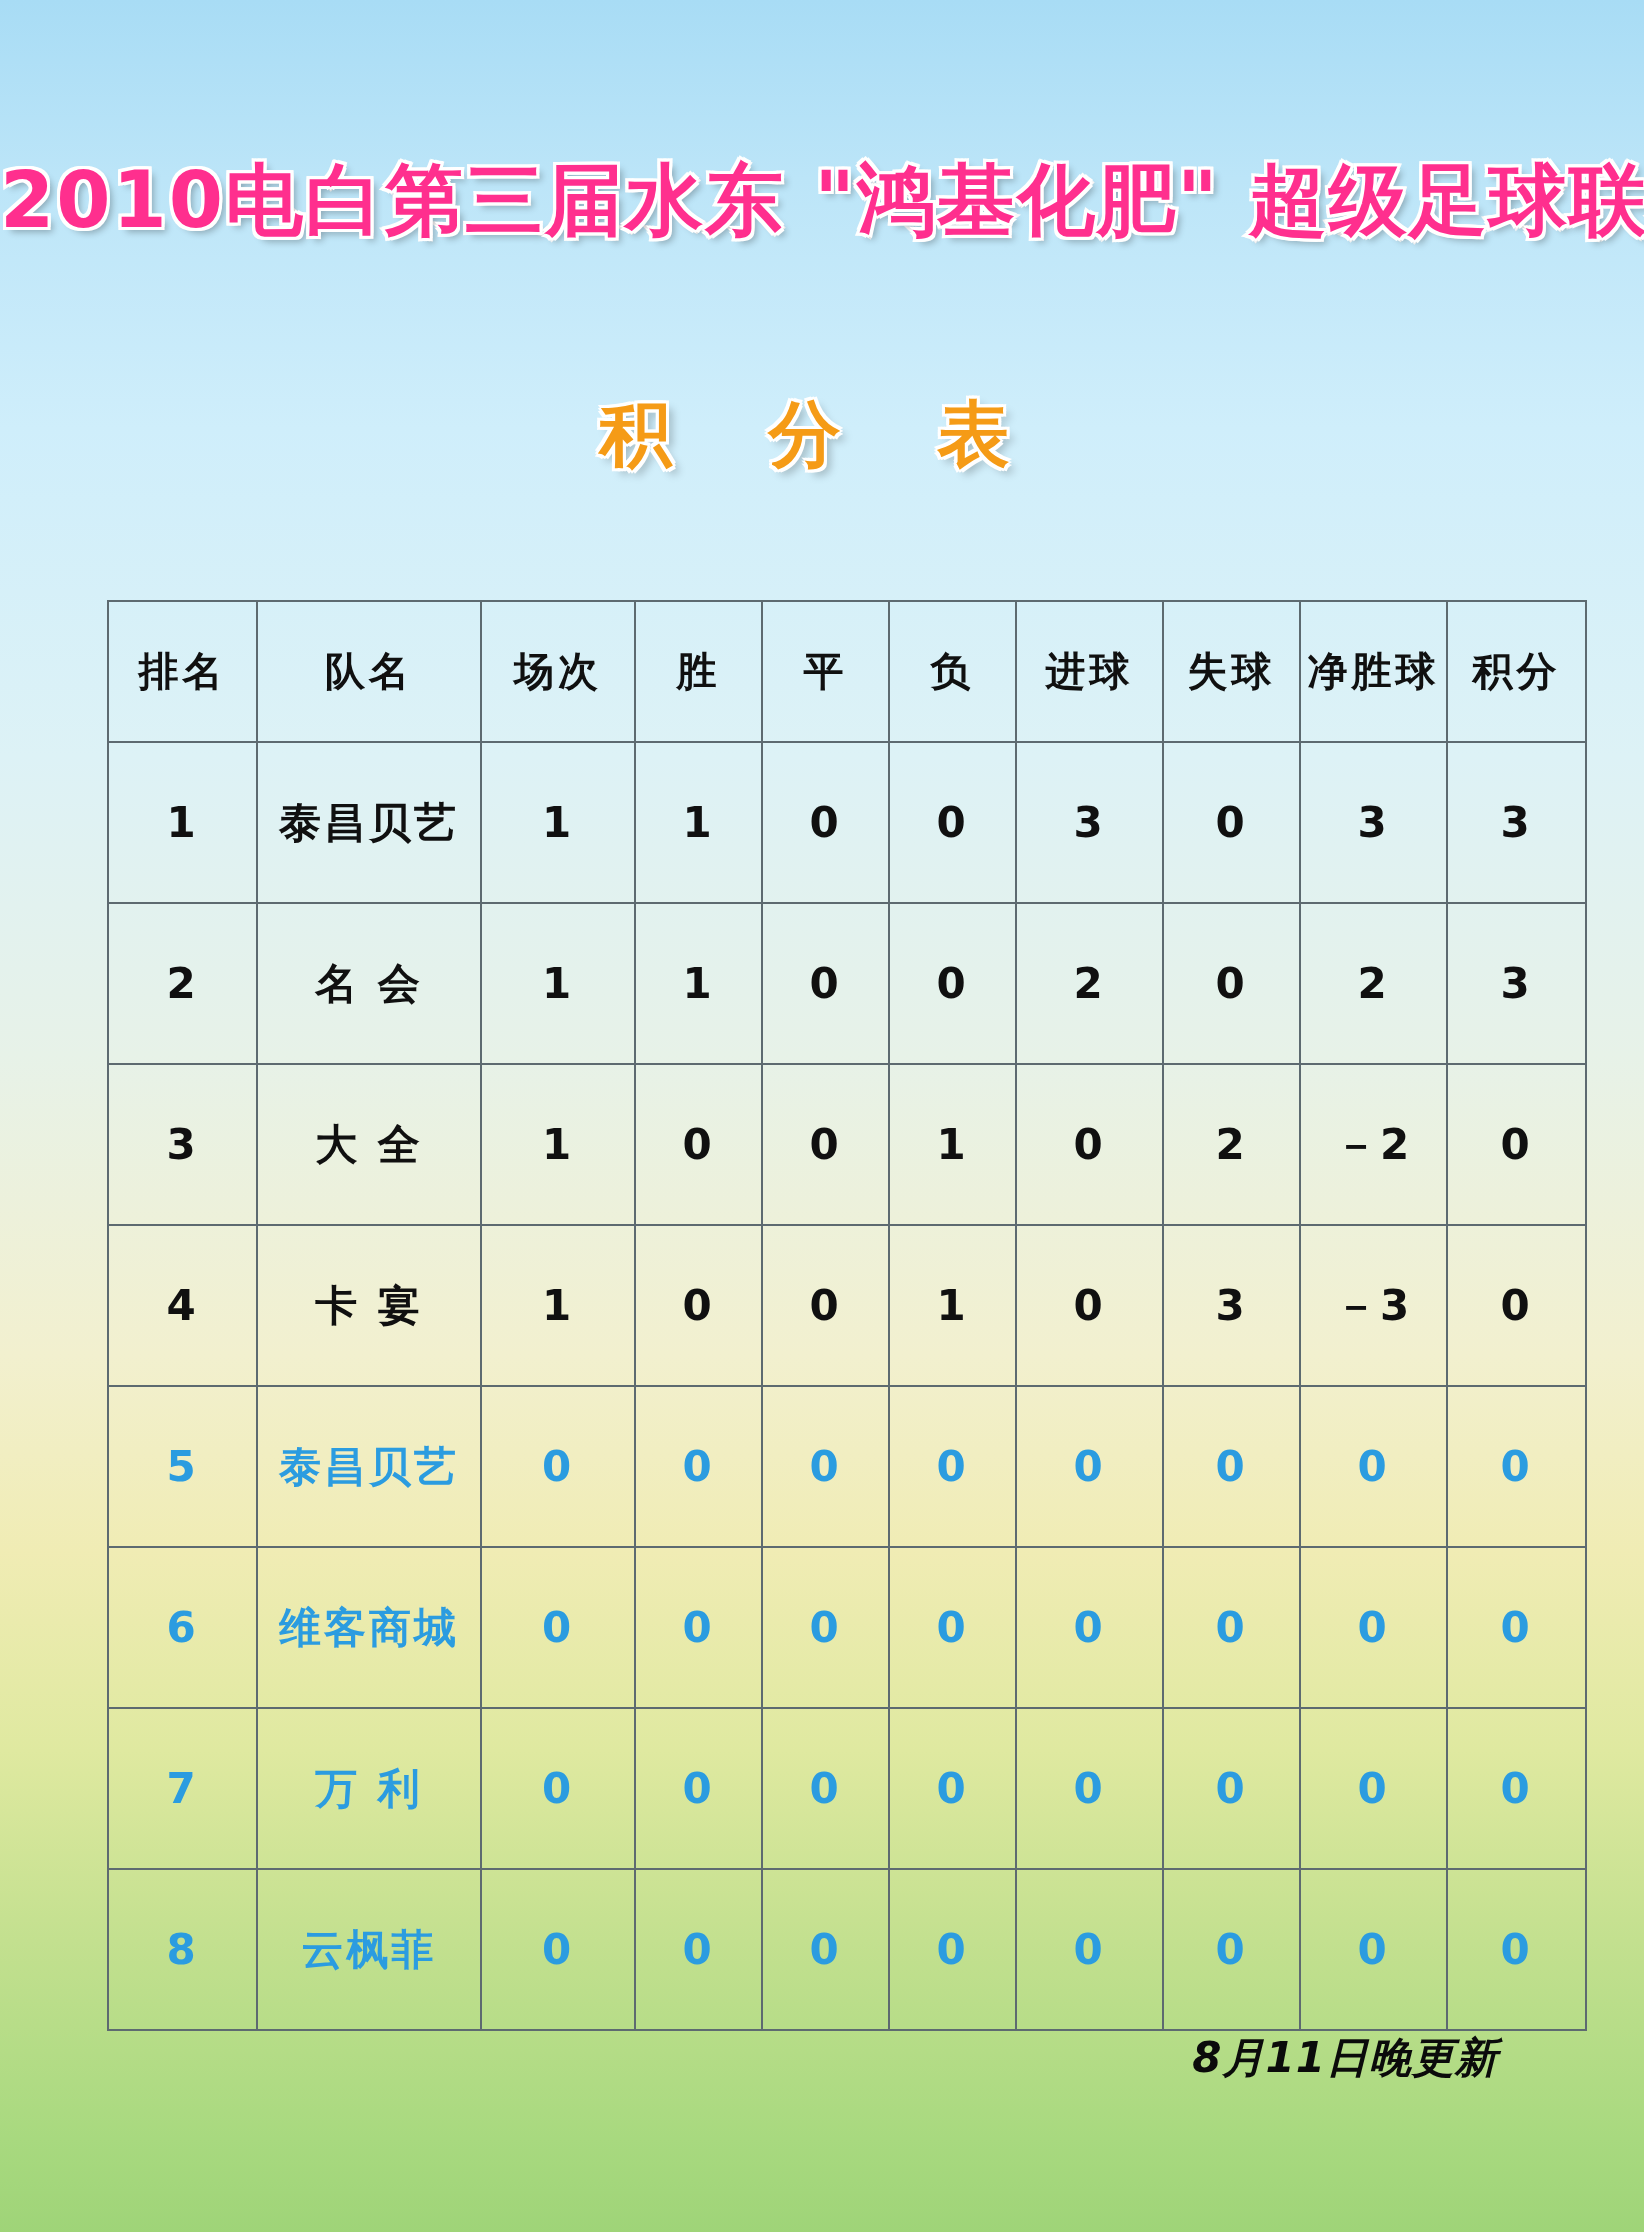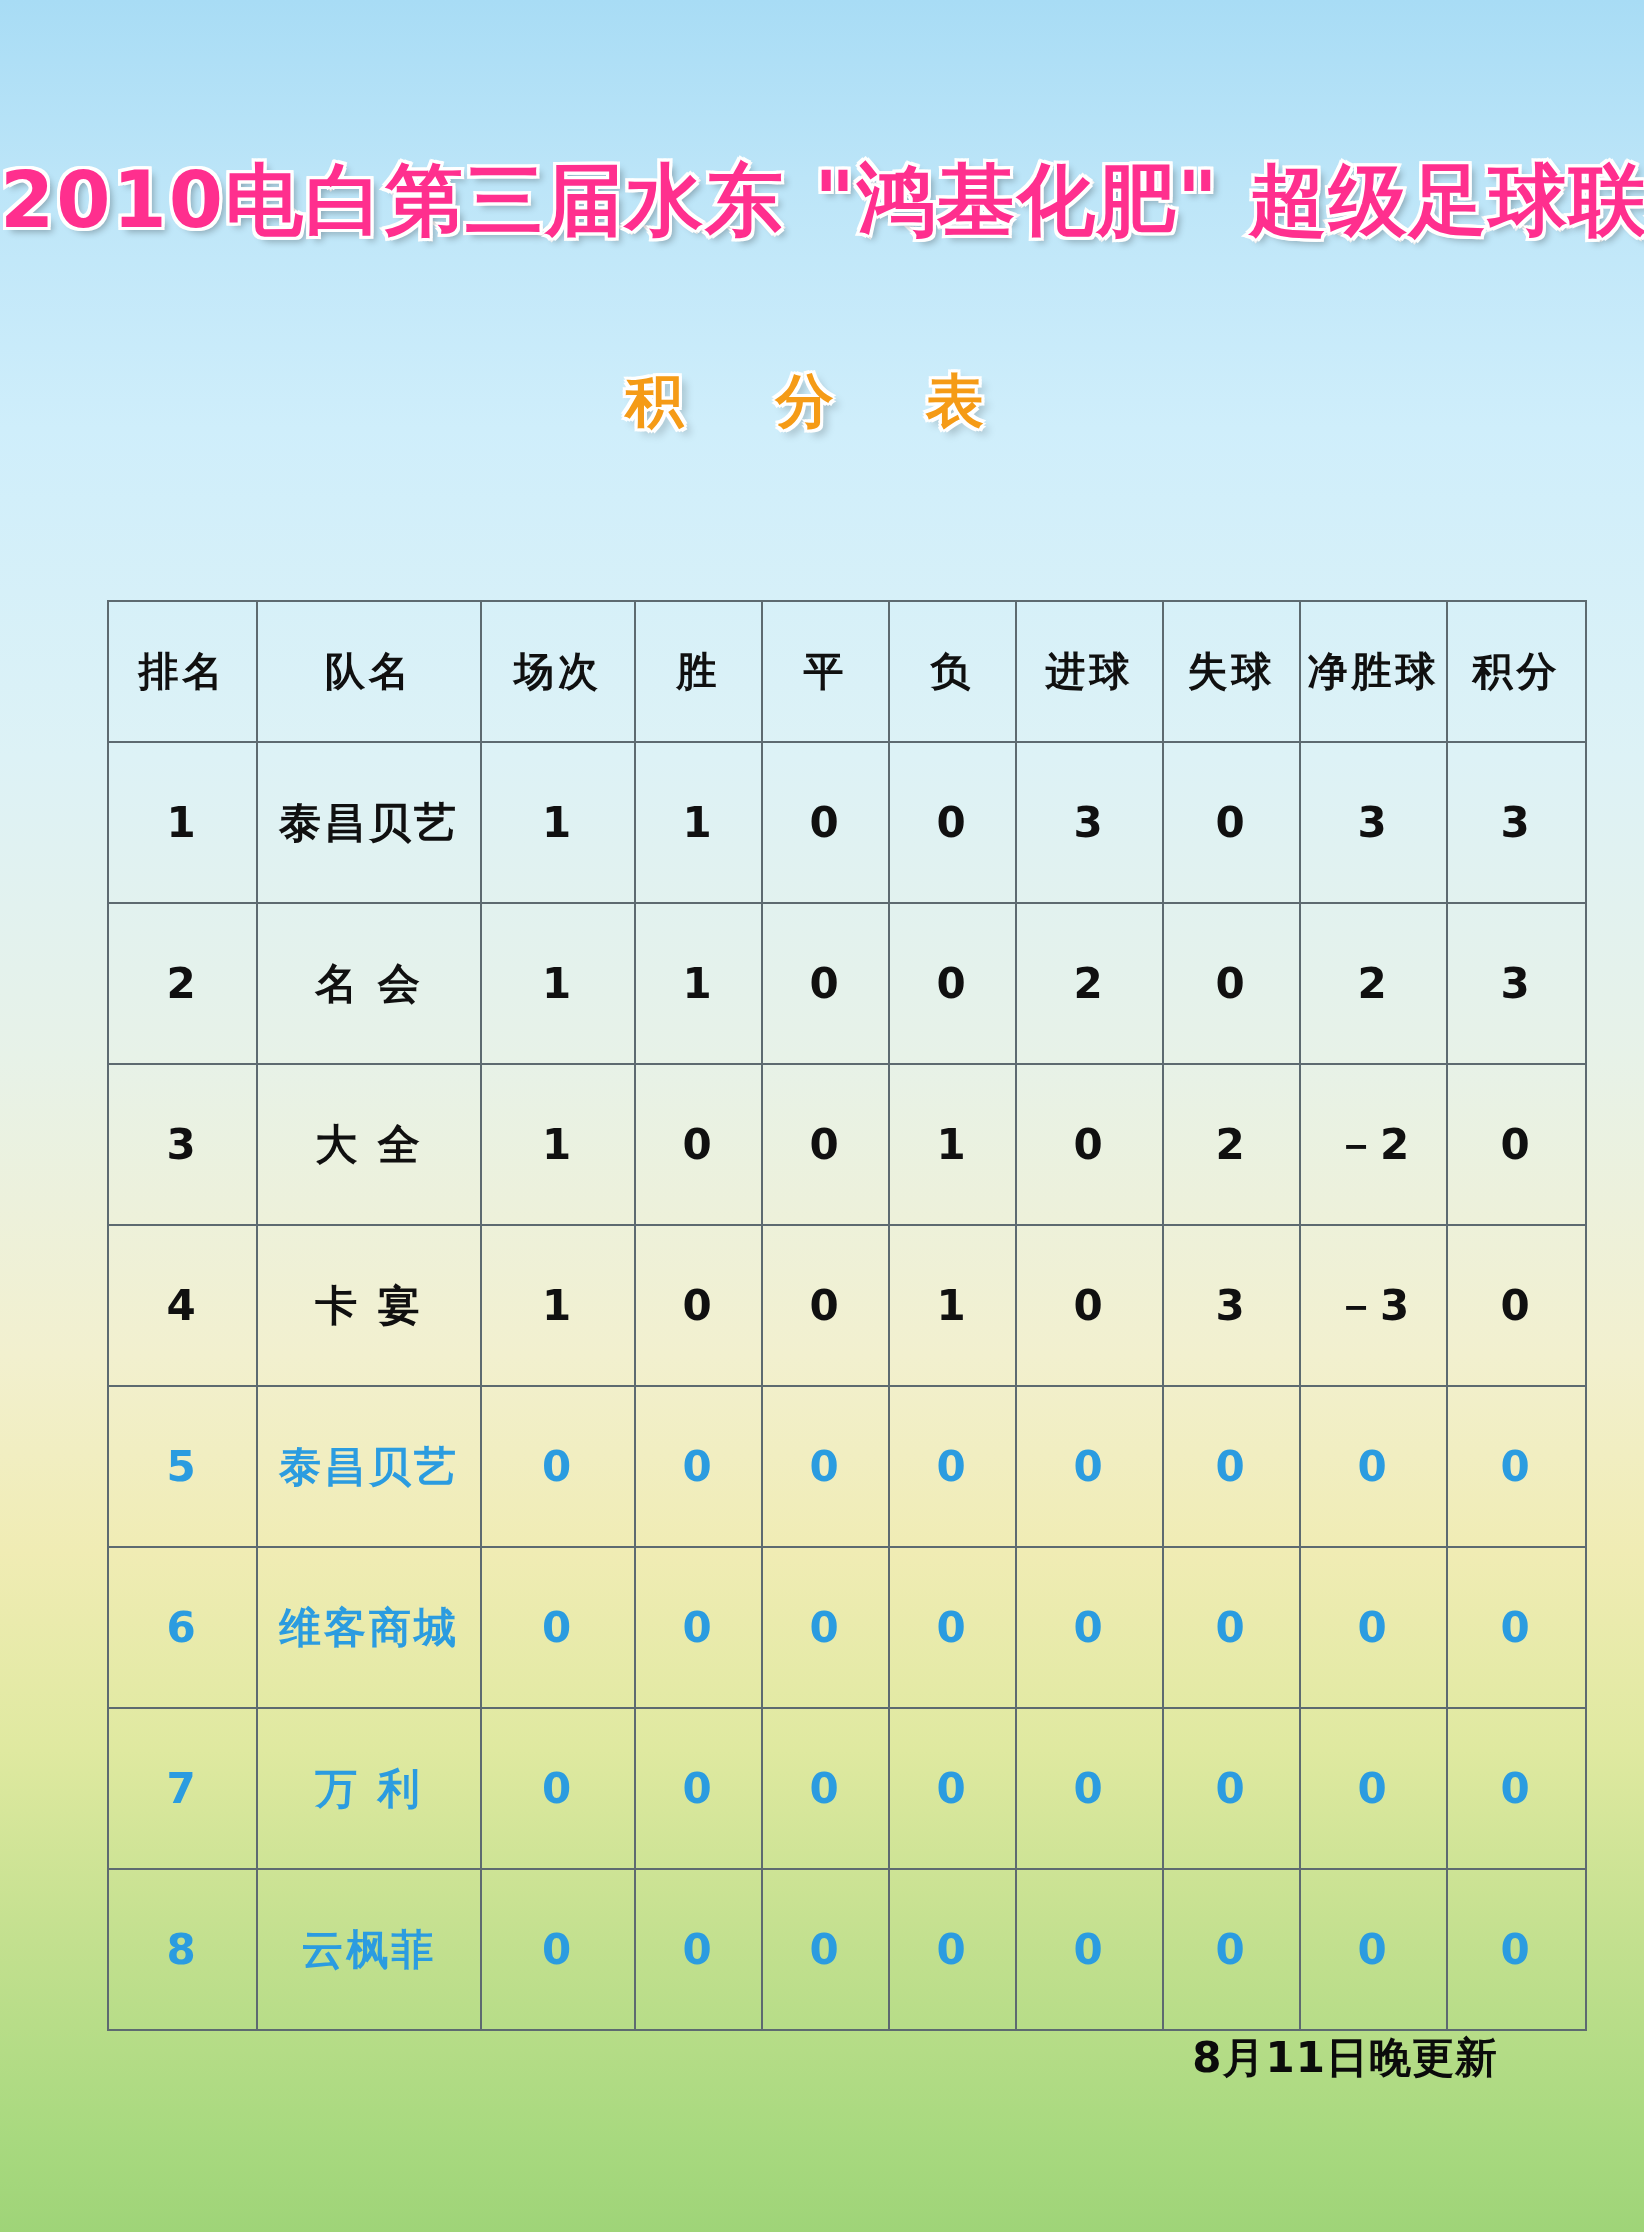--- a/index.html
+++ b/index.html
@@ -56,29 +56,30 @@
   }
   .sub-title-wrap {
     position: absolute;
     top: 363px;
     left: 0;
     width: 1645px;
     text-align: center;
   }
   .sub-title {
     font-family: "DejaVu Sans", "Liberation Sans", sans-serif;
-    font-size: 58px;
+    font-size: 72px;
     font-weight: bold;
     letter-spacing: 36px;
     color: #f59b16;
     text-shadow:
        3px 0 0 #fff, -3px 0 0 #fff, 0 3px 0 #fff, 0 -3px 0 #fff,
        3px 3px 0 #fff, -3px 3px 0 #fff, 3px -3px 0 #fff, -3px -3px 0 #fff,
        6px 6px 8px rgba(0,0,0,0.25);
     white-space: nowrap;
+    margin-top: 24px;
   }
 
   
   .table-wrap {
     position: absolute;
     top: 600px;
     left: 107px;
     width: 1430px;
   }
   table.standings {
@@ -132,20 +133,21 @@
     text-align: right;
     padding-right: 147px;
     box-sizing: border-box;
   }
   .footer-text {
     font-family: "DejaVu Sans", "Liberation Sans", sans-serif;
     font-size: 42px;
     font-weight: bold;
     color: #0b0b0b;
     letter-spacing: 1px;
+    font-style: italic;
   }
 </style>
 </head>
 <body>
 
 <div id="poster">
 
   <div class="title-wrap">
     <div class="main-title">2010电白第三届水东 "鸿基化肥" 超级足球联赛</div>
   </div>

